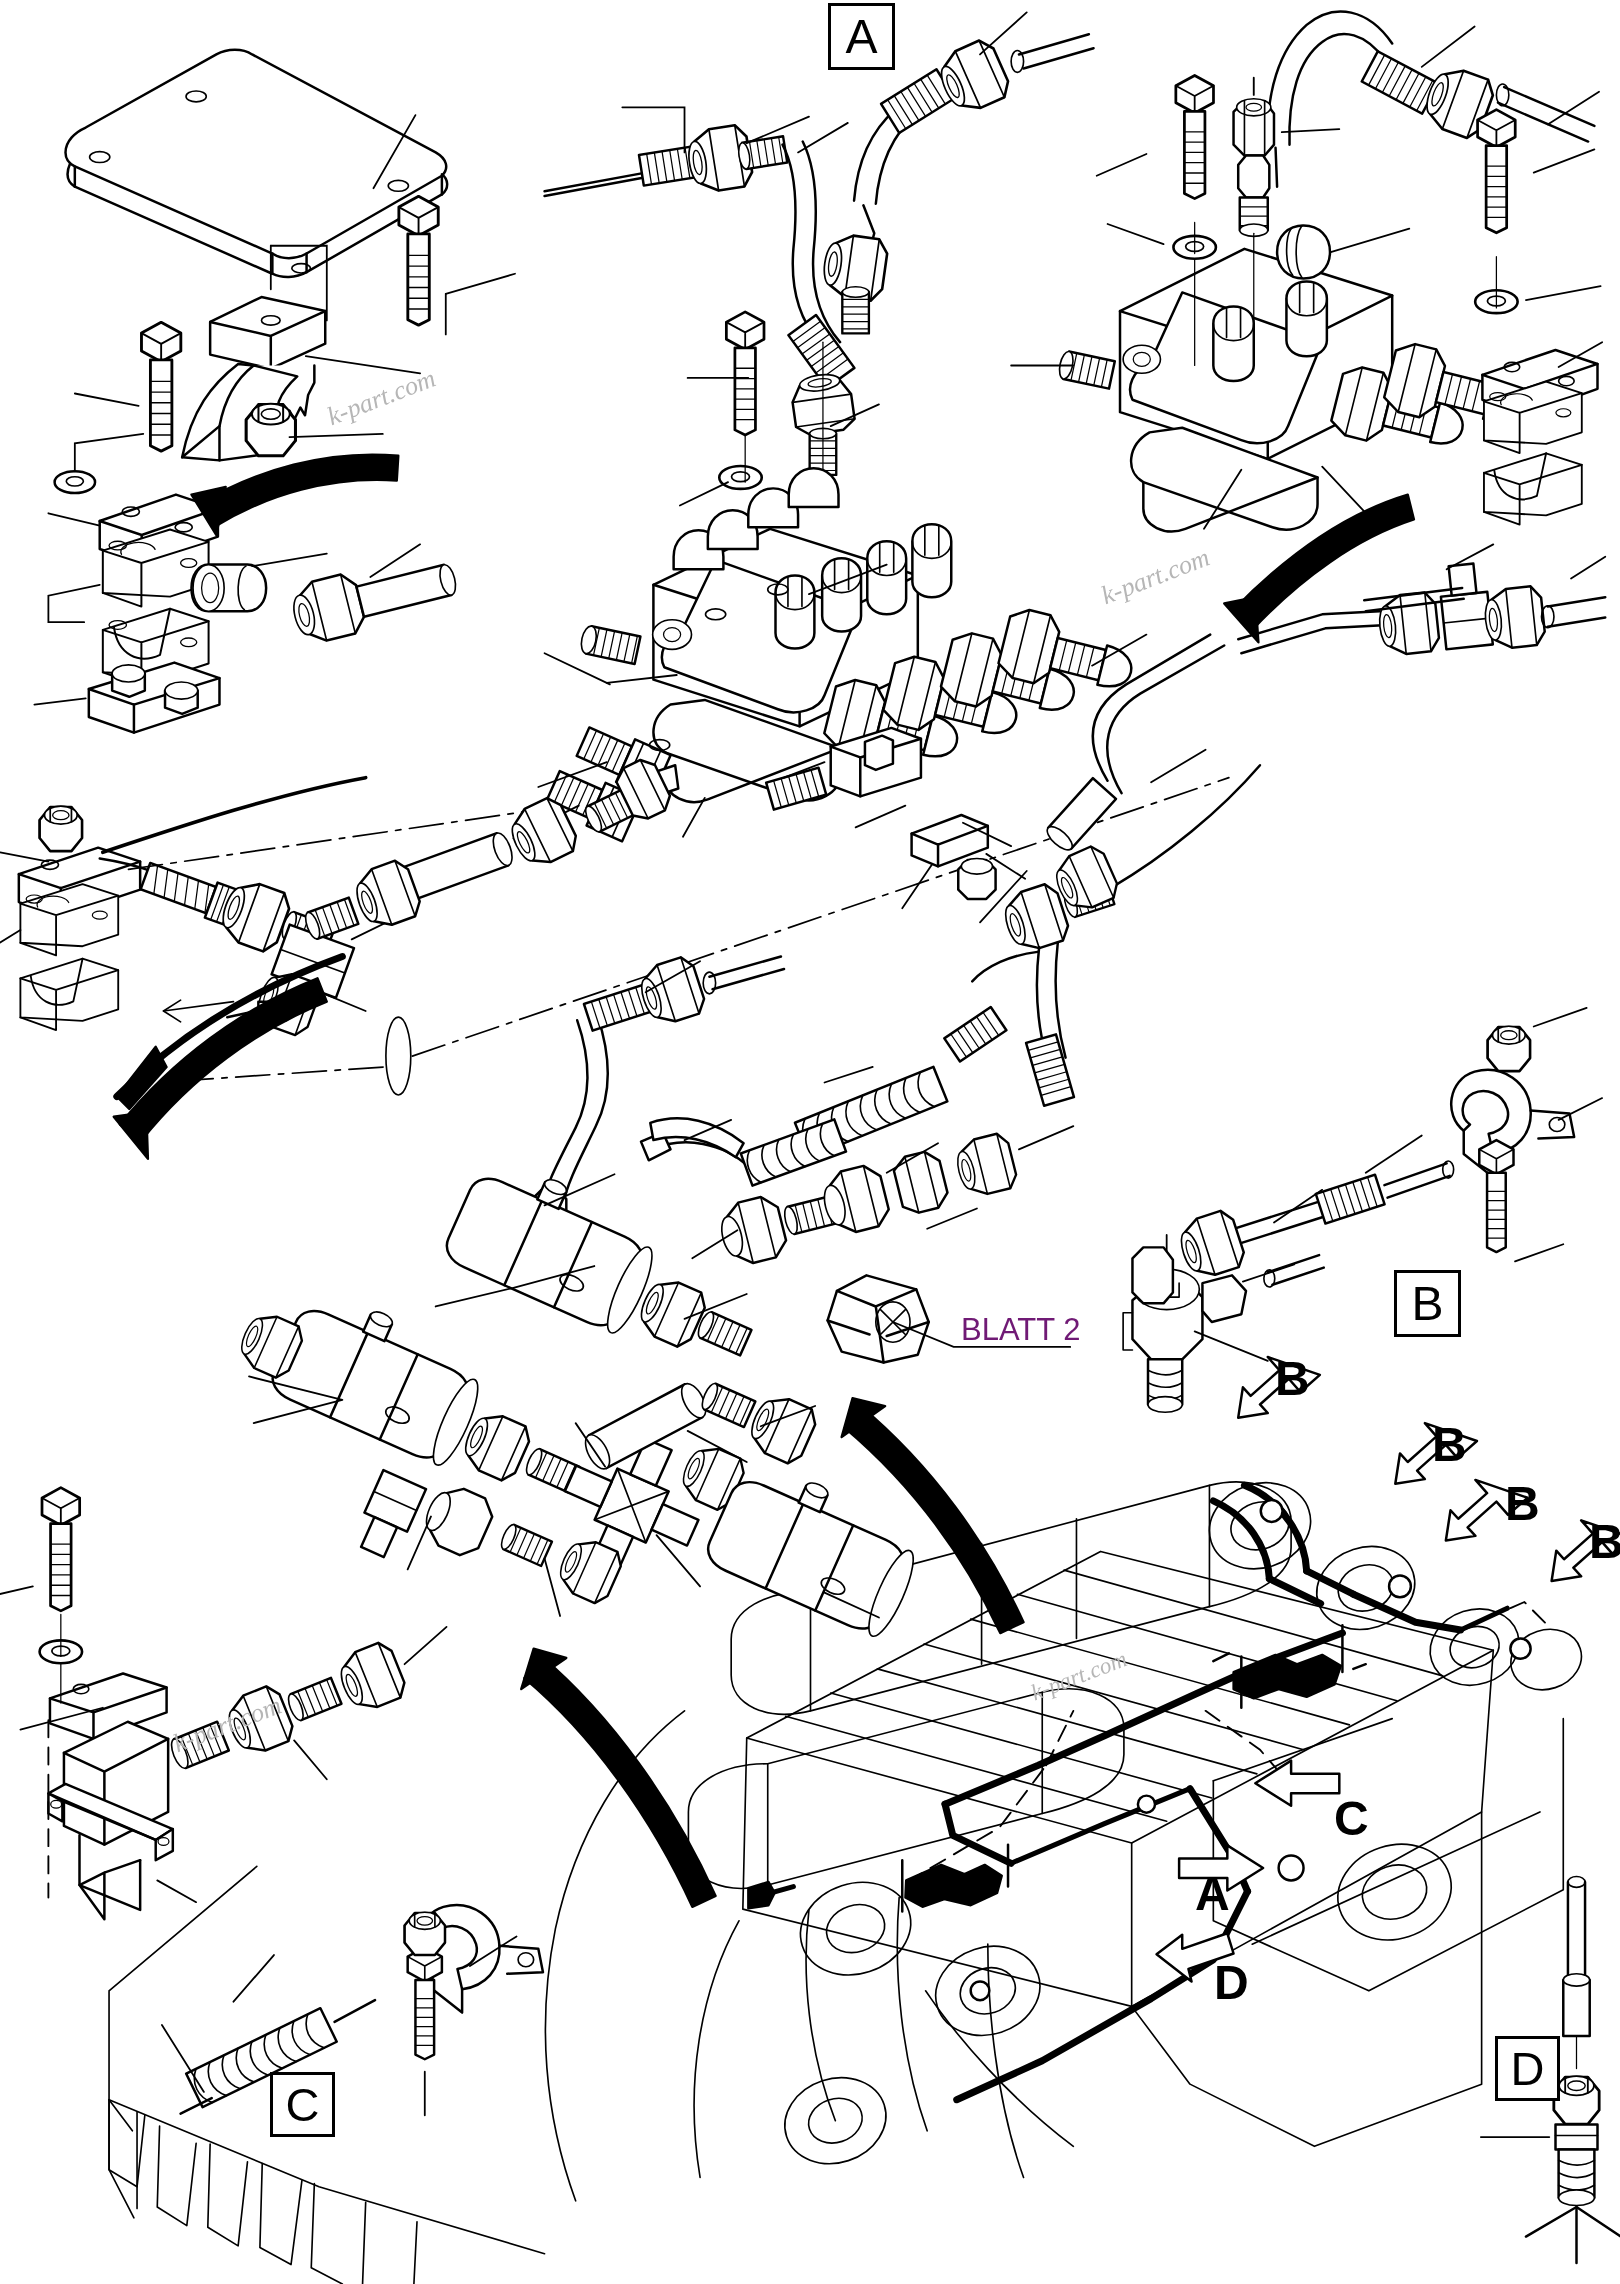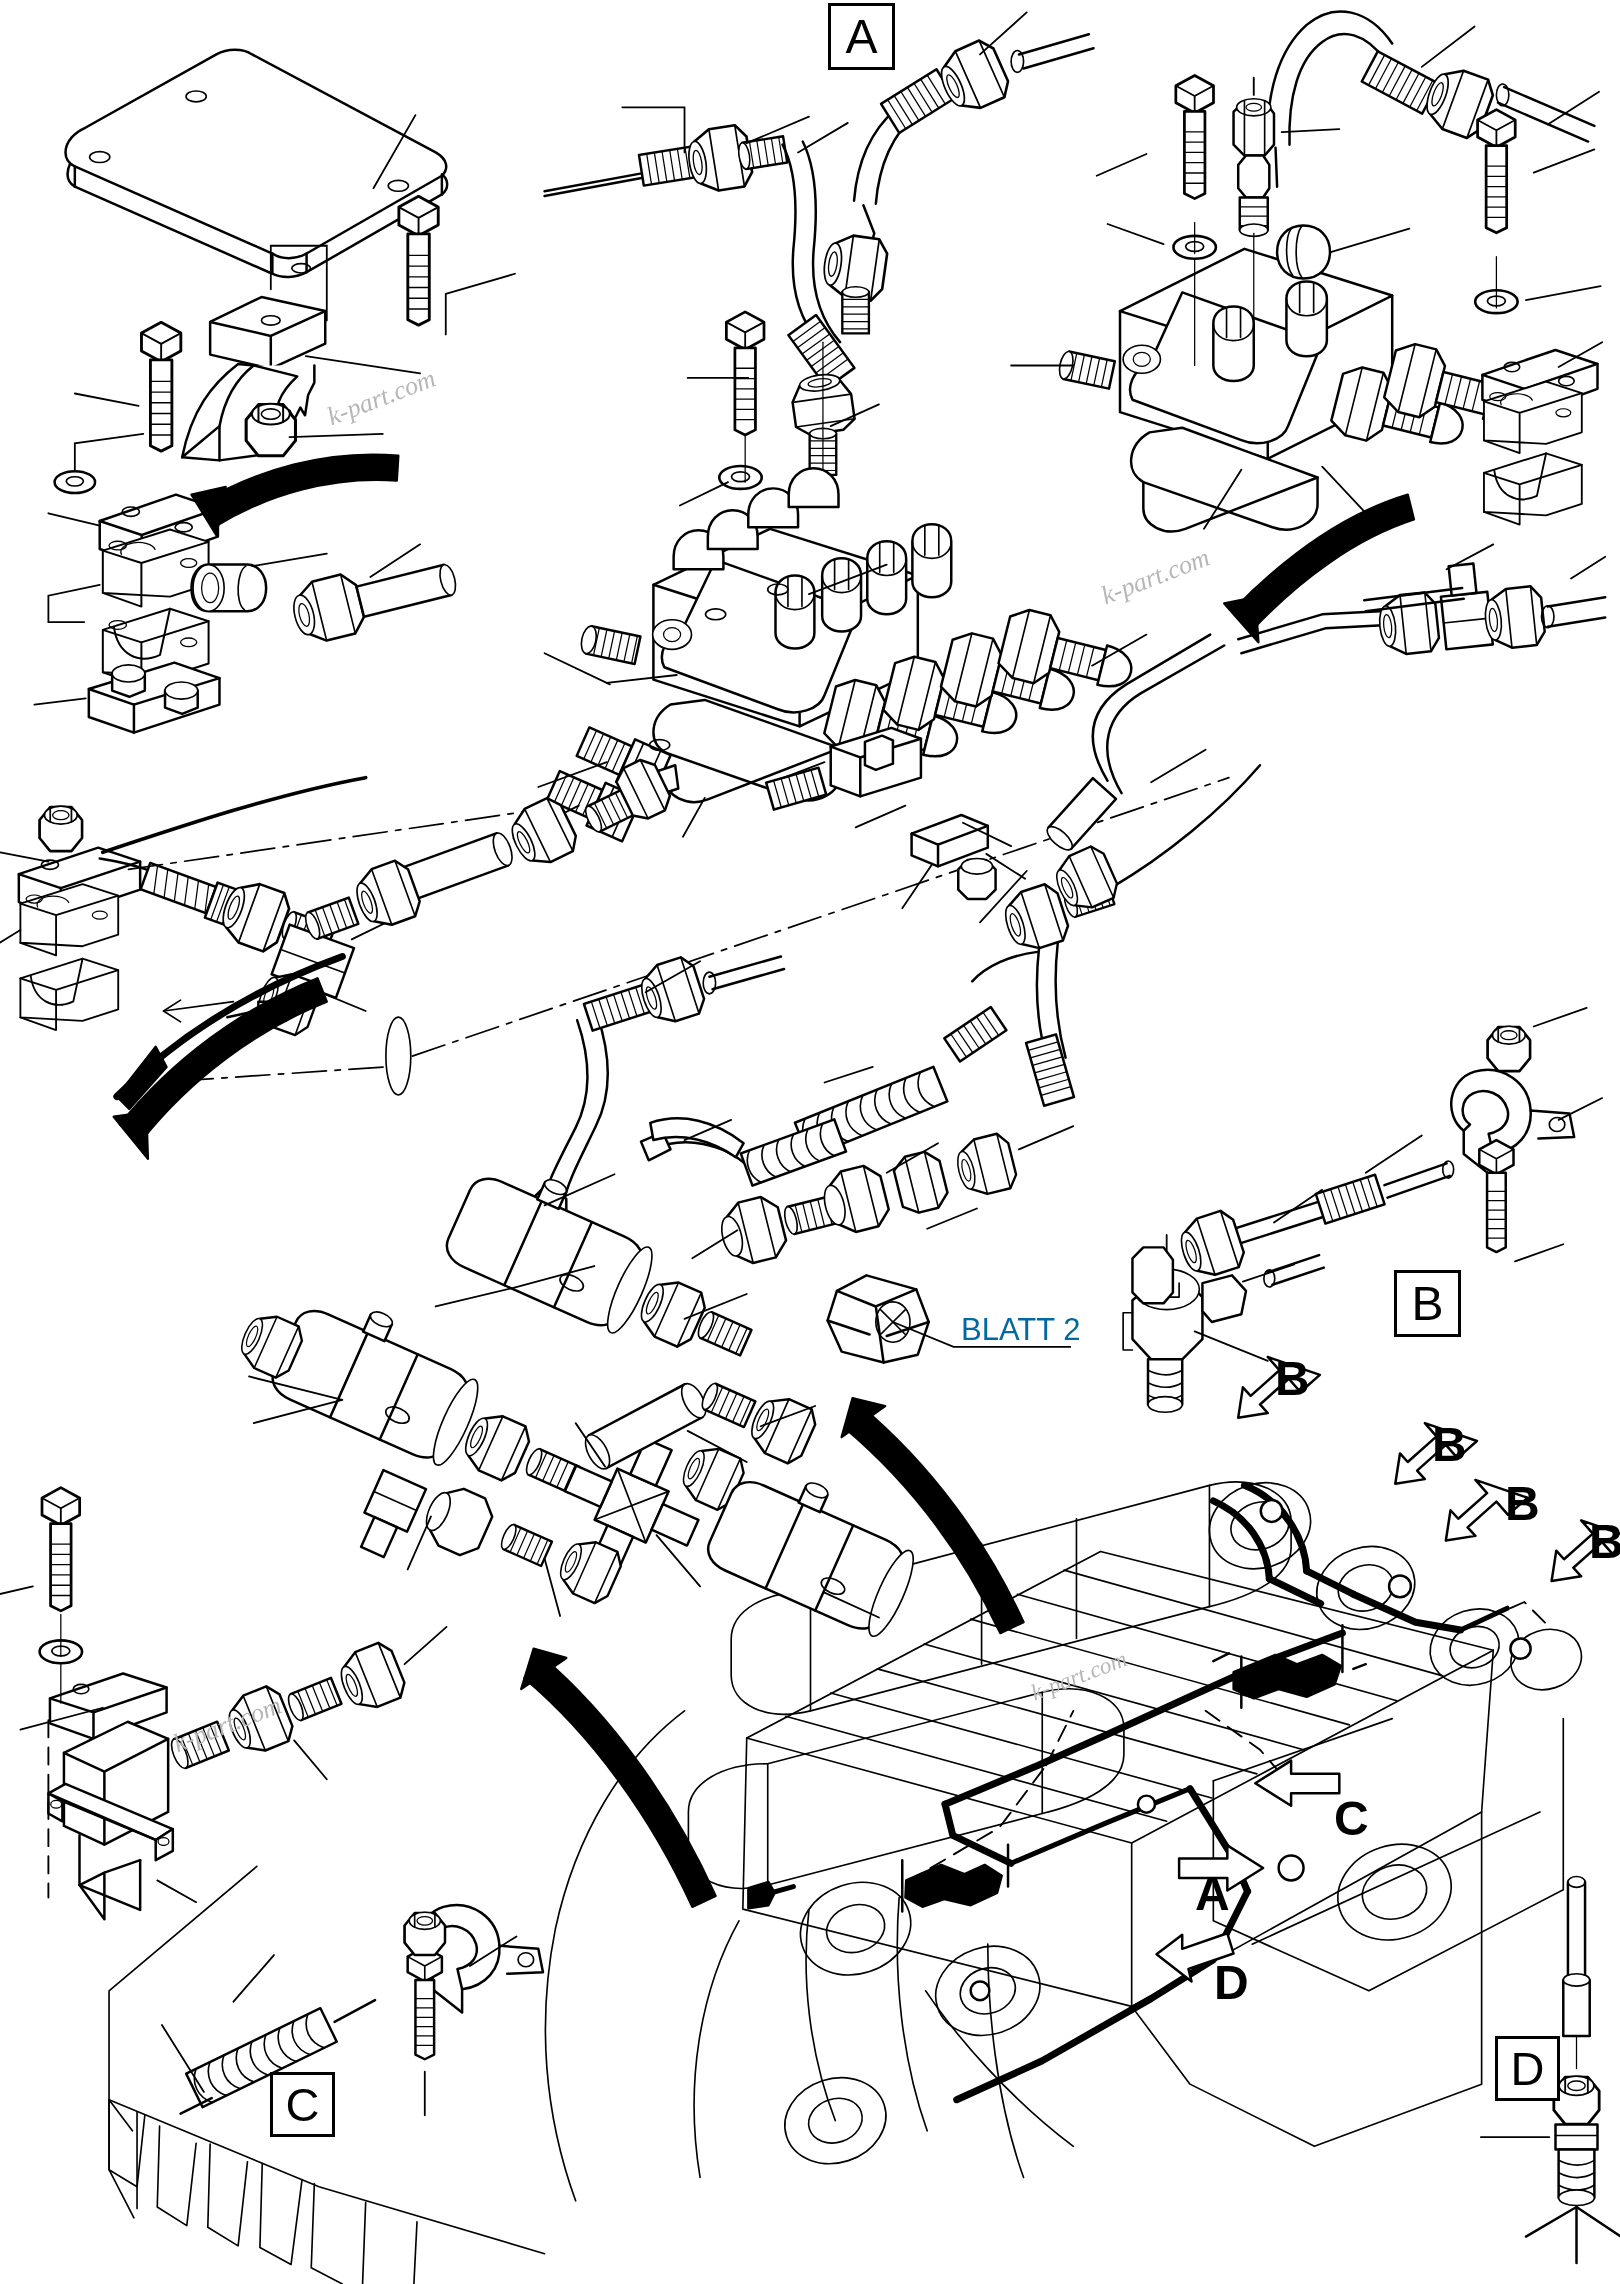--- a/index.html
+++ b/index.html
@@ -28,21 +28,21 @@
     font-family:"Liberation Sans",sans-serif;
     font-weight:700;
     color:#000;
     line-height:1;
     white-space:nowrap;
   }
   .sheet-ref{
     position:absolute;
     font-family:"Liberation Sans",sans-serif;
     font-weight:400;
-    color:#0369a1;
+    color:#701a75;
     white-space:nowrap;
     line-height:1;
   }
   .watermark{
     position:absolute;
     font-family:"Liberation Serif",serif;
     font-style:italic;
     color:#b6b6b6;
     white-space:nowrap;
     line-height:1;

